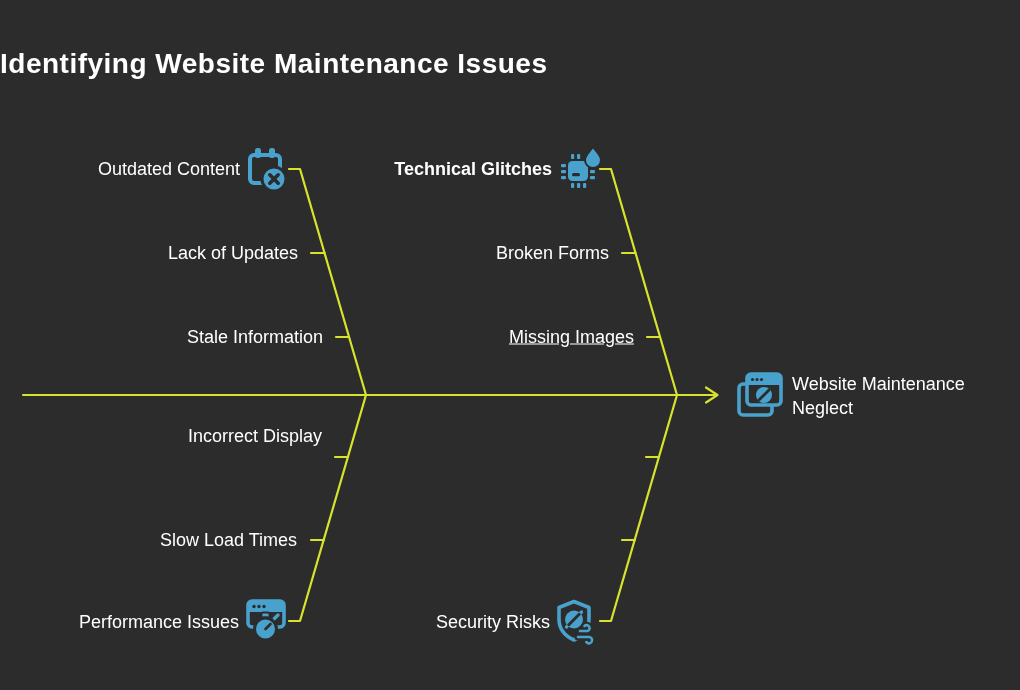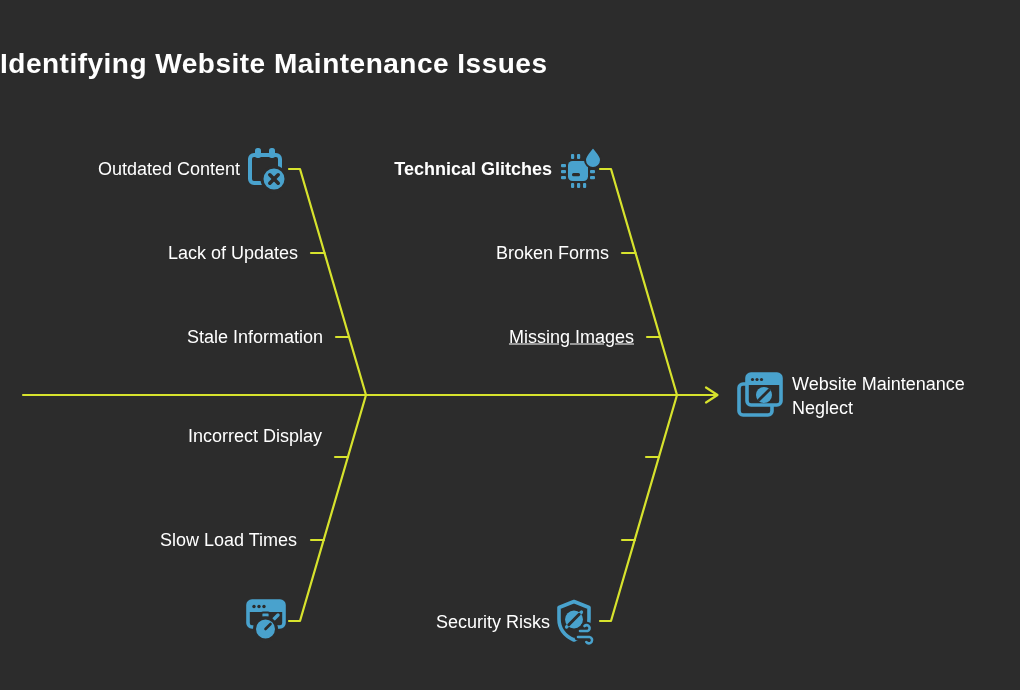--- a/index.html
+++ b/index.html
@@ -60,20 +60,21 @@
     <line class="edge" x1="622" y1="253" x2="635.5" y2="253"></line>
     <line class="edge" x1="647" y1="337" x2="660" y2="337"></line>
     <line class="edge" x1="335" y1="457" x2="348" y2="457"></line>
     <line class="edge" x1="311" y1="540" x2="324" y2="540"></line>
     <line class="edge" x1="646" y1="457" x2="659" y2="457"></line>
     <line class="edge" x1="622" y1="540" x2="635" y2="540"></line>
   </svg>
 
   <div class="label" style="right:780px;top:169px;">Outdated Content</div>
   <div class="label" style="right:468px;top:169px;font-weight:bold;">Technical Glitches</div>
+  <div class="label" style="right:781px;top:622px;">Performance Issues</div>
   <div class="label" style="right:470px;top:622px;">Security Risks</div>
 
   <div class="label" style="right:722px;top:253px;">Lack of Updates</div>
   <div class="label" style="right:697px;top:337px;">Stale Information</div>
   <div class="label" style="right:411px;top:253px;">Broken Forms</div>
   <div class="label" style="right:386px;top:337px;text-decoration:underline;">Missing Images</div>
   <div class="label" style="right:698px;top:436px;">Incorrect Display</div>
   <div class="label" style="right:723px;top:540px;">Slow Load Times</div>
 
   <div class="effect-label">Website Maintenance Neglect</div>

